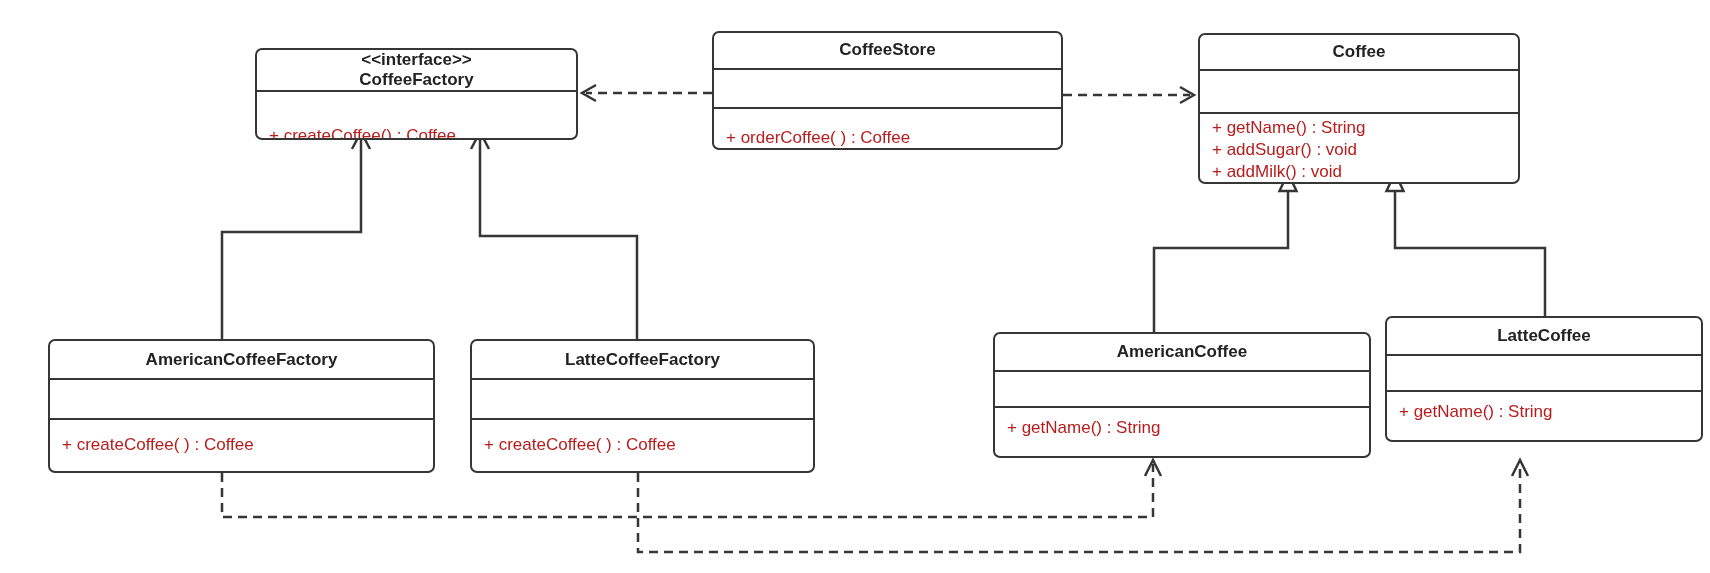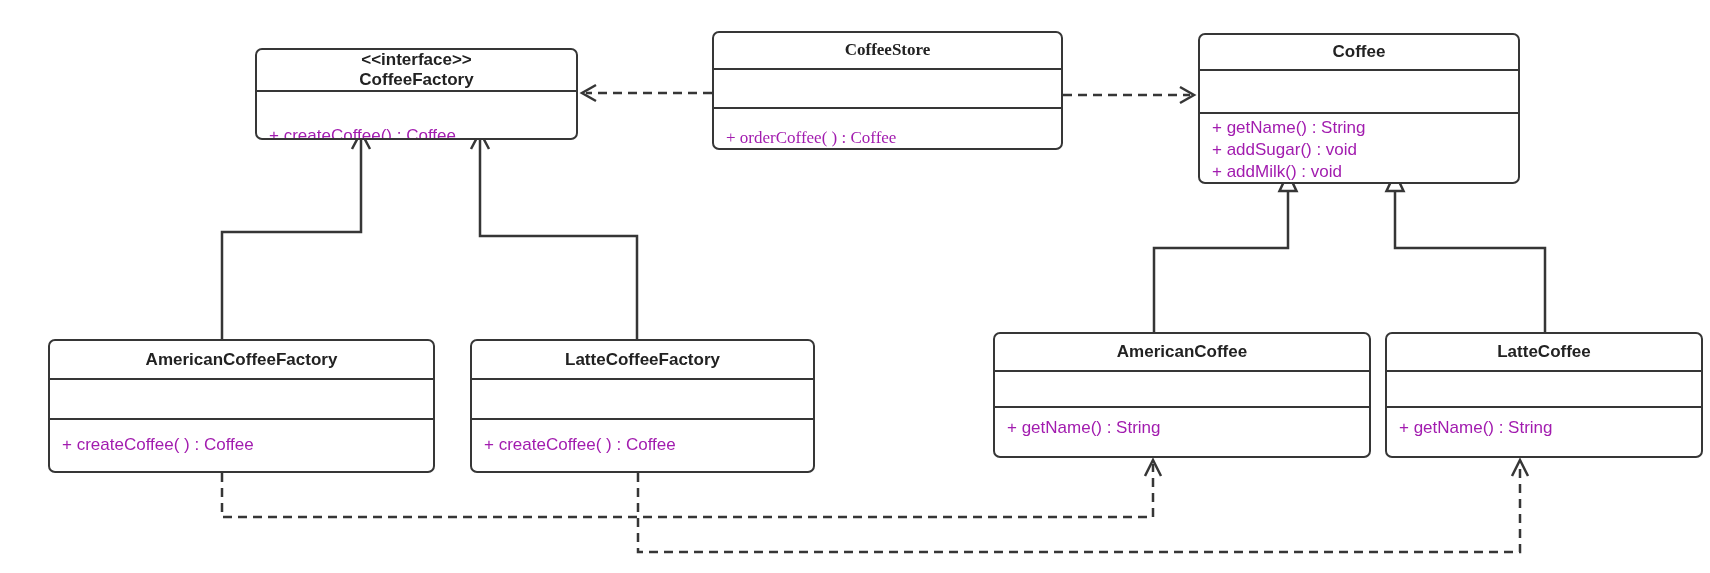--- a/index.html
+++ b/index.html
@@ -13,46 +13,46 @@
     border:2.5px solid #363636;border-radius:7px;
     display:flex;flex-direction:column;
   }
   .compartment{box-sizing:border-box;}
   .compartment.title{
     border-bottom:2.5px solid #363636;
     display:flex;flex-direction:column;align-items:center;justify-content:center;
     font-weight:bold;color:#222;font-size:17px;line-height:20px;
   }
   .compartment.attrs{border-bottom:2.5px solid #363636;}
-  .compartment.methods{flex:1 1 auto;overflow:hidden;color:#a21caf;font-size:17px;}
+  .compartment.methods{flex:1 1 auto;overflow:hidden;color:#b91c1c;font-size:17px;}
   .method{padding:0 12px;white-space:nowrap;}
 
   
   #box-coffee-factory{left:255px;top:48px;width:323px;height:92px;gap:28px;}
   #box-coffee-factory .title{height:45px;}
   #box-coffee-factory .methods{padding-top:5px;line-height:22px;}
 
-  #box-coffee-store{left:712px;top:31px;width:351px;height:119px;font-family:Liberation Serif, serif;}
+  #box-coffee-store{left:712px;top:31px;width:351px;height:119px;}
   #box-coffee-store .title{height:39px;}
   #box-coffee-store .attrs{height:42px;}
   #box-coffee-store .methods{padding-top:18px;line-height:22px;}
 
   #box-coffee{left:1198px;top:33px;width:322px;height:151px;}
   #box-coffee .title{height:36px;}
   #box-coffee .attrs{height:44px;}
   #box-coffee .methods{padding-top:3px;line-height:22px;}
 
   #box-american-coffee-factory{left:48px;top:339px;width:387px;height:134px;}
   #box-latte-coffee-factory{left:470px;top:339px;width:345px;height:134px;}
   .factory-box .title{height:39px;}
   .factory-box .attrs{height:40px;}
   .factory-box .methods{padding-top:14px;line-height:22px;}
 
   #box-american-coffee{left:993px;top:332px;width:378px;height:126px;}
-  #box-latte-coffee{left:1385px;top:332px;width:318px;height:126px;}
+  #box-latte-coffee{left:1385px;top:316px;width:318px;height:126px;}
   .product-box .title{height:38px;}
   .product-box .attrs{height:36px;}
   .product-box .methods{padding-top:9px;line-height:22px;}
 </style>
 </head>
 <body>
 
 <div id="canvas">
 
   <svg id="connectors" viewBox="0 0 1710 573" xmlns="http://www.w3.org/2000/svg" fill="none" stroke="#363636" stroke-width="2.5">

